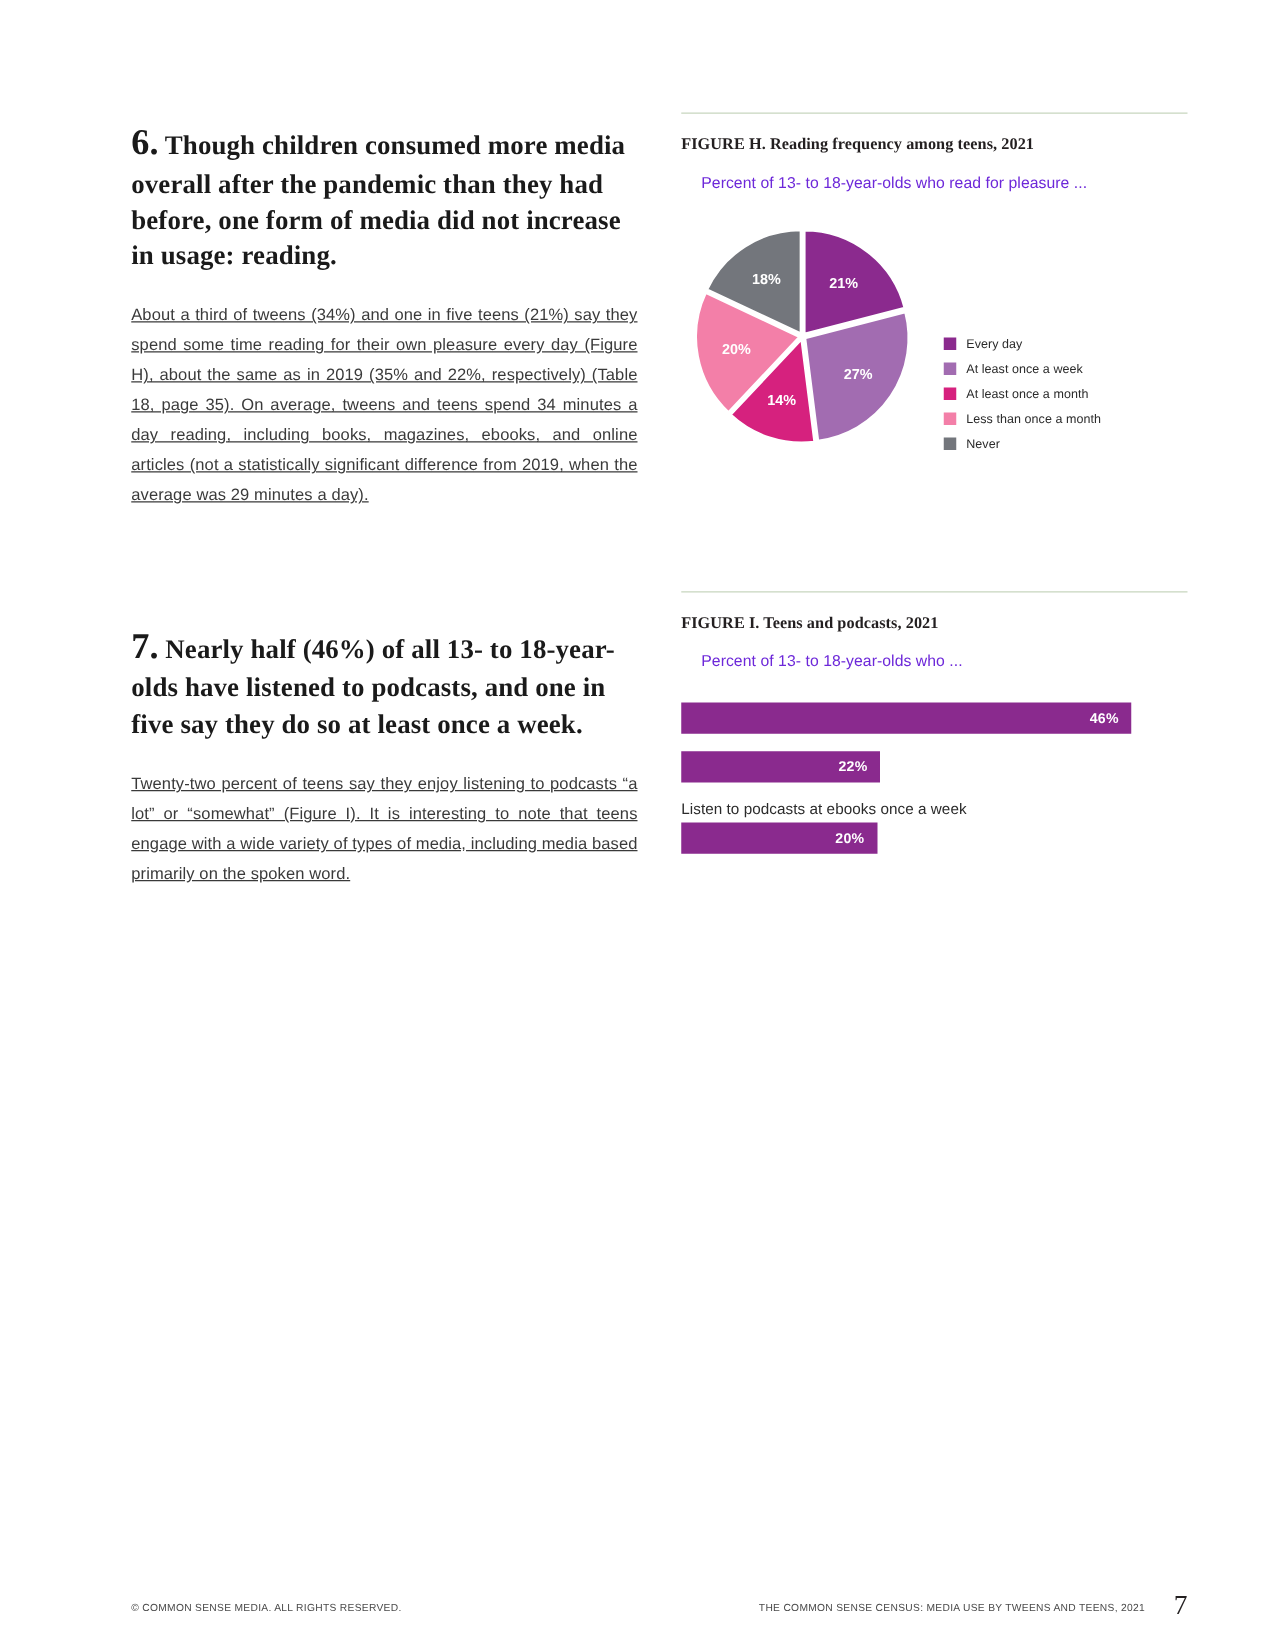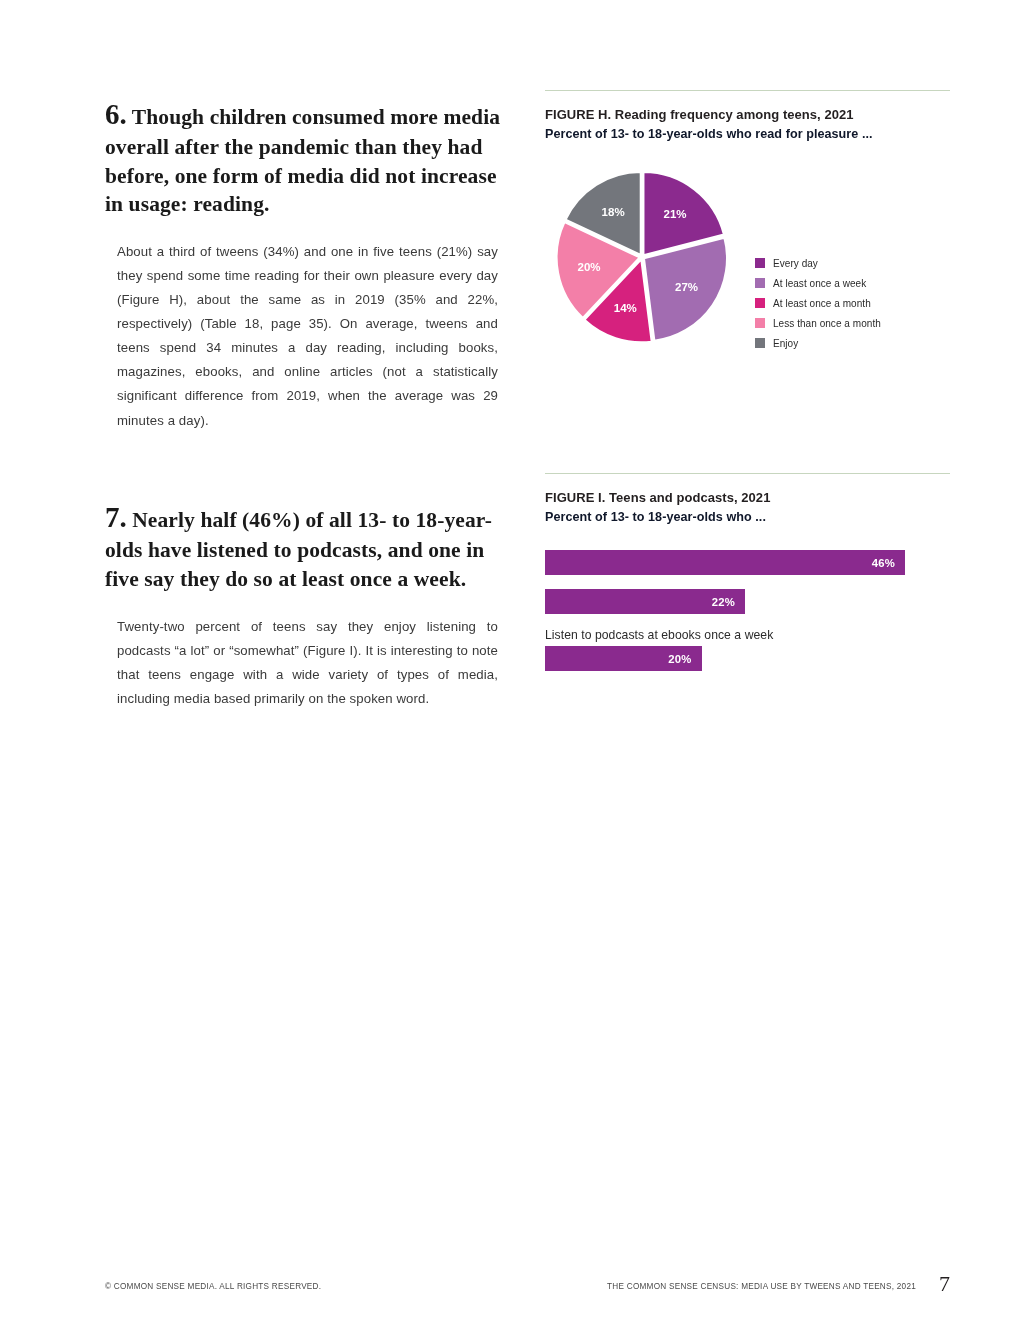--- a/index.html
+++ b/index.html
@@ -44,22 +44,23 @@
     font-size: 29px;
     font-weight: 700;
     letter-spacing: 0;
   }
 
   .body-text {
     font-size: 13.2px;
     line-height: 1.82;
     color: #3a3a3a;
     text-align: justify;
-    margin: 12px;
+    margin: 0;
     letter-spacing: 0.1px;
+    text-decoration: underline;
   }
 
   #section-7-wrap { top: 498px; }
 
   
   .right-col {
     position: absolute;
     left: 545px;
     width: 405px;
   }
@@ -68,26 +69,27 @@
     background: #c7d6bf;
     width: 405px;
     margin: 0 0 16px 0;
   }
   .fig-title {
     font-size: 13px;
     font-weight: 700;
     color: #231f20;
     margin: 0 0 5px 0;
     letter-spacing: 0.05px;
+    font-family: Liberation Serif, serif;
   }
   .fig-sub {
     font-size: 12.6px;
-    font-weight: 700;
-    color: #0f172a;
-    margin: 0;
+    font-weight: 400;
+    color: #6d28d9;
+    margin: 16px;
     letter-spacing: 0.05px;
   }
 
   
   .pie-area {
     position: relative;
     margin-top: 16px;
     height: 215px;
   }
   .pie-svg { display: block; }
@@ -241,42 +243,42 @@
         <div class="legend-row">
           <span class="legend-swatch" style="background:#d6217e"></span>
           <span class="legend-text">At least once a month</span>
         </div>
         <div class="legend-row">
           <span class="legend-swatch" style="background:#f37fa8"></span>
           <span class="legend-text">Less than once a month</span>
         </div>
         <div class="legend-row">
           <span class="legend-swatch" style="background:#73767c"></span>
-          <span class="legend-text">Enjoy</span>
+          <span class="legend-text">Never</span>
         </div>
       </div>
     </div>
   </div>
 
   <div class="right-col" style="top:473px;">
     <div class="fig-rule"></div>
     <div class="fig-title">FIGURE I. Teens and podcasts, 2021</div>
     <div class="fig-sub">Percent of 13- to 18-year-olds who ...</div>
 
     <div class="bars" id="bar-chart">
         <div class="bar-group">
           <div class="bar-track">
             <div class="bar-fill" style="width: 360px; background: rgb(138, 42, 142);">
               <span class="bar-value">46%</span>
             </div>
           </div>
         </div>
         <div class="bar-group">
           <div class="bar-track">
-            <div class="bar-fill" style="width: 200px; background: rgb(138, 42, 142);">
+            <div class="bar-fill" style="width: 159px; background: rgb(138, 42, 142);">
               <span class="bar-value">22%</span>
             </div>
           </div>
         </div>
         <div class="bar-group">
           <div class="bar-label">Listen to podcasts at ebooks once a week</div>
           <div class="bar-track">
             <div class="bar-fill" style="width: 156.522px; background: rgb(138, 42, 142);">
               <span class="bar-value">20%</span>
             </div>

